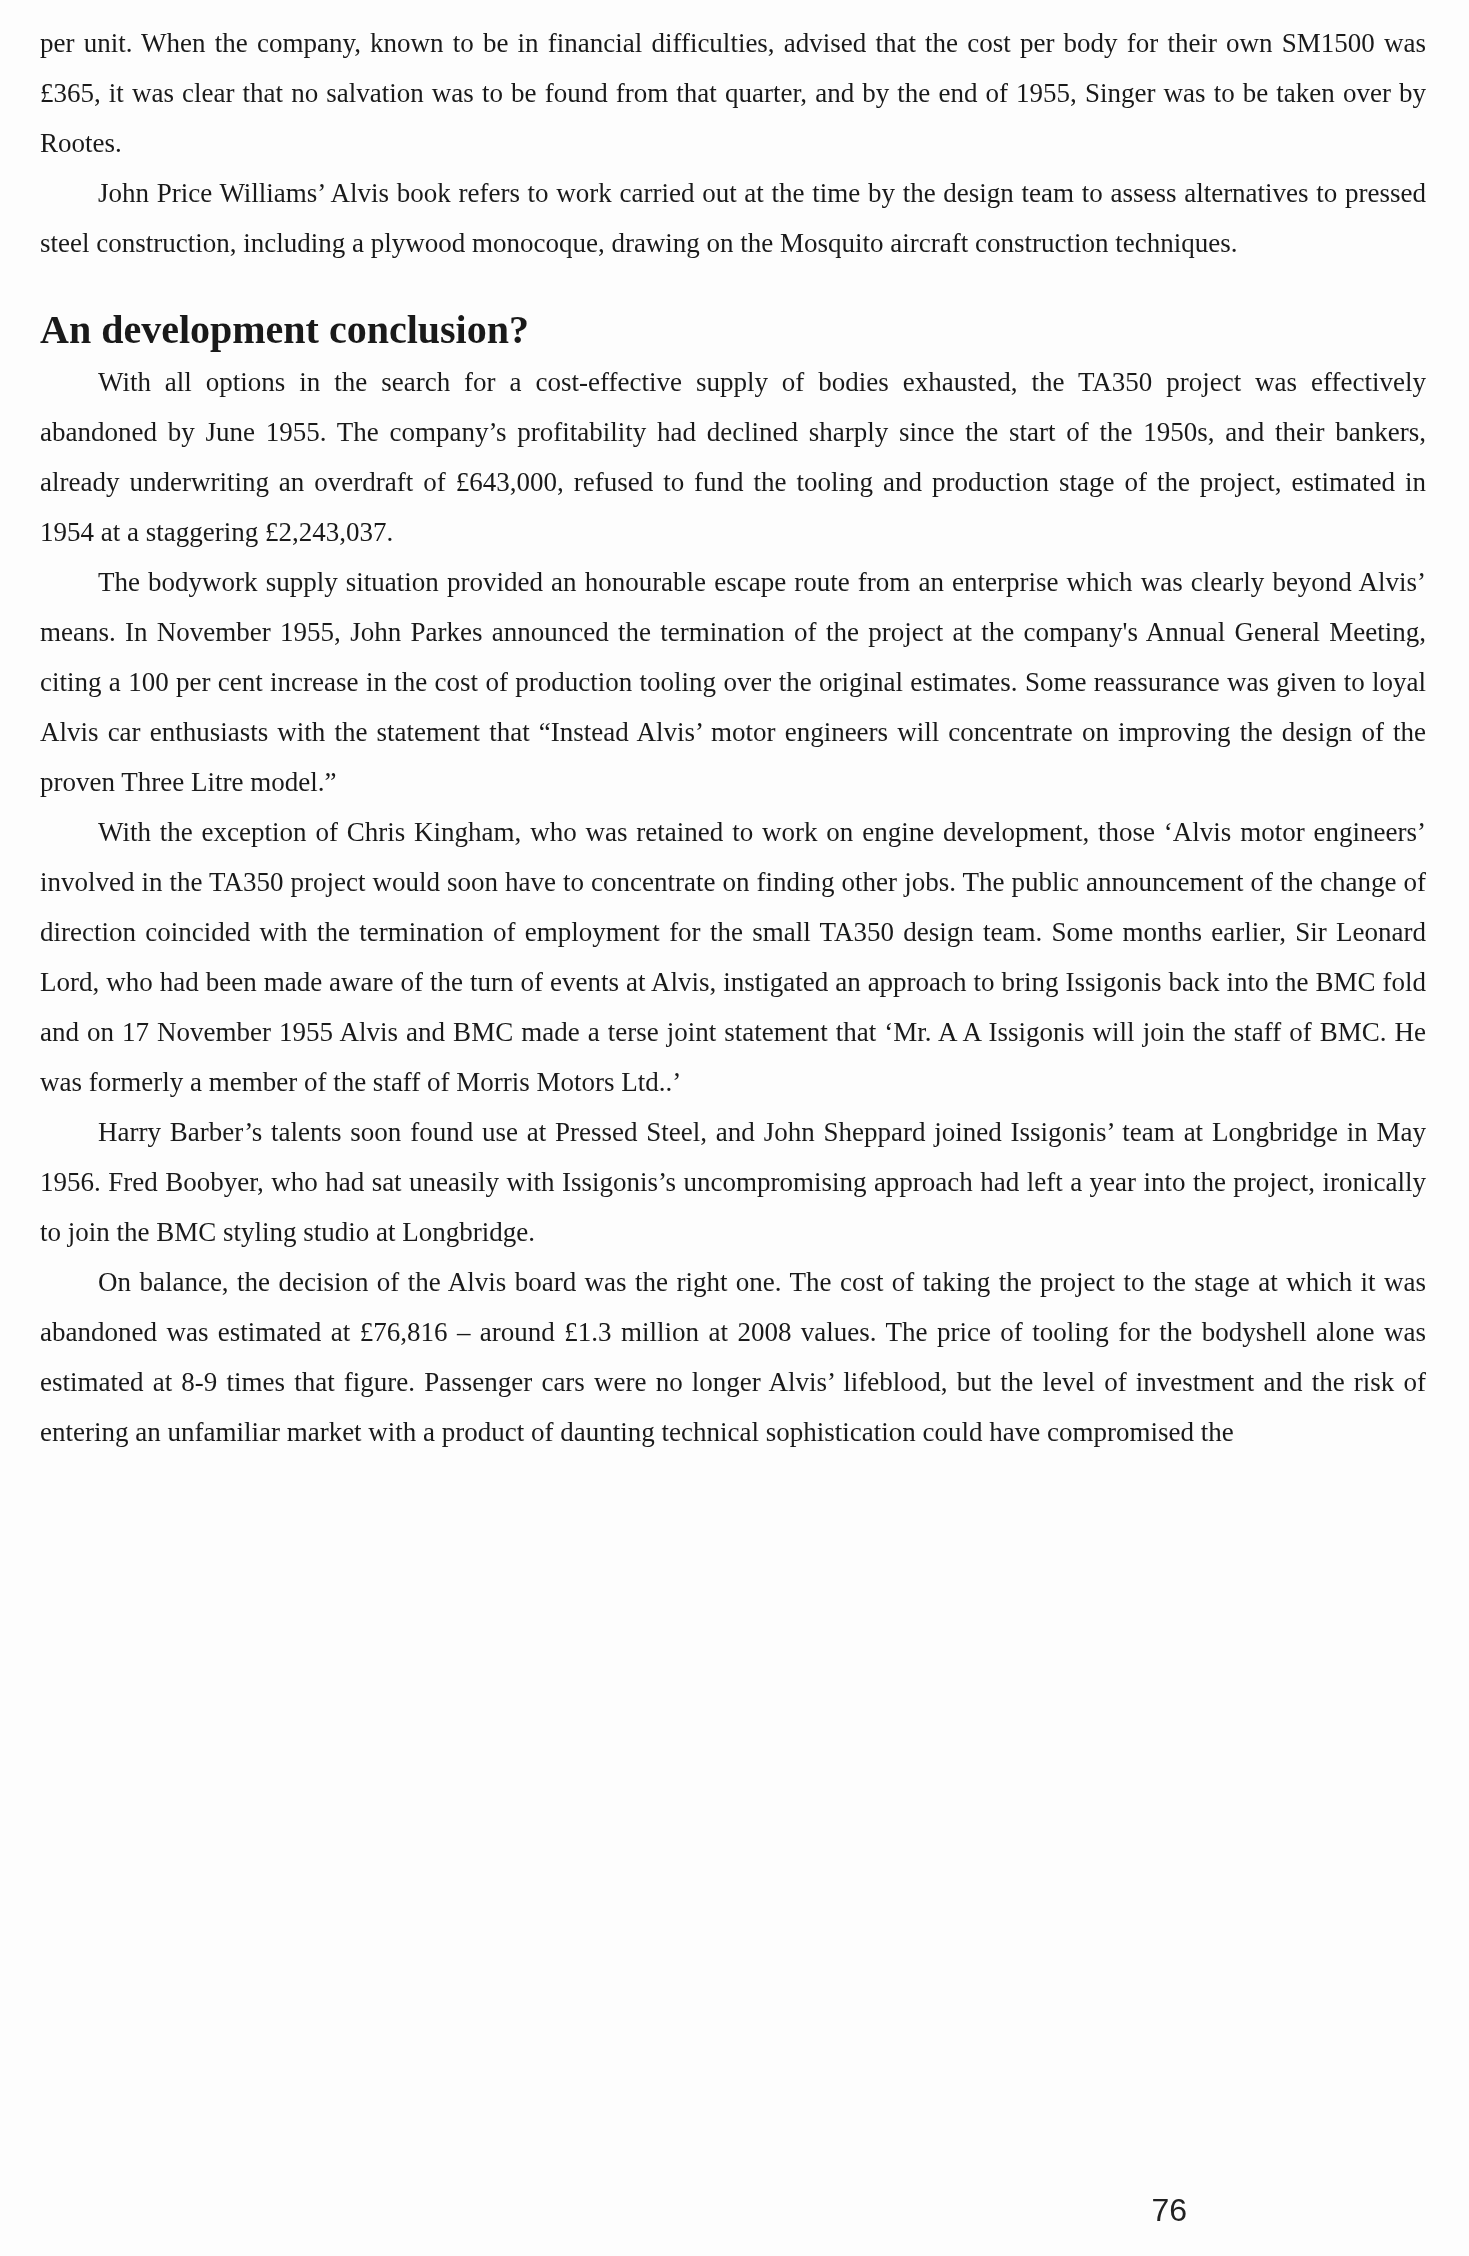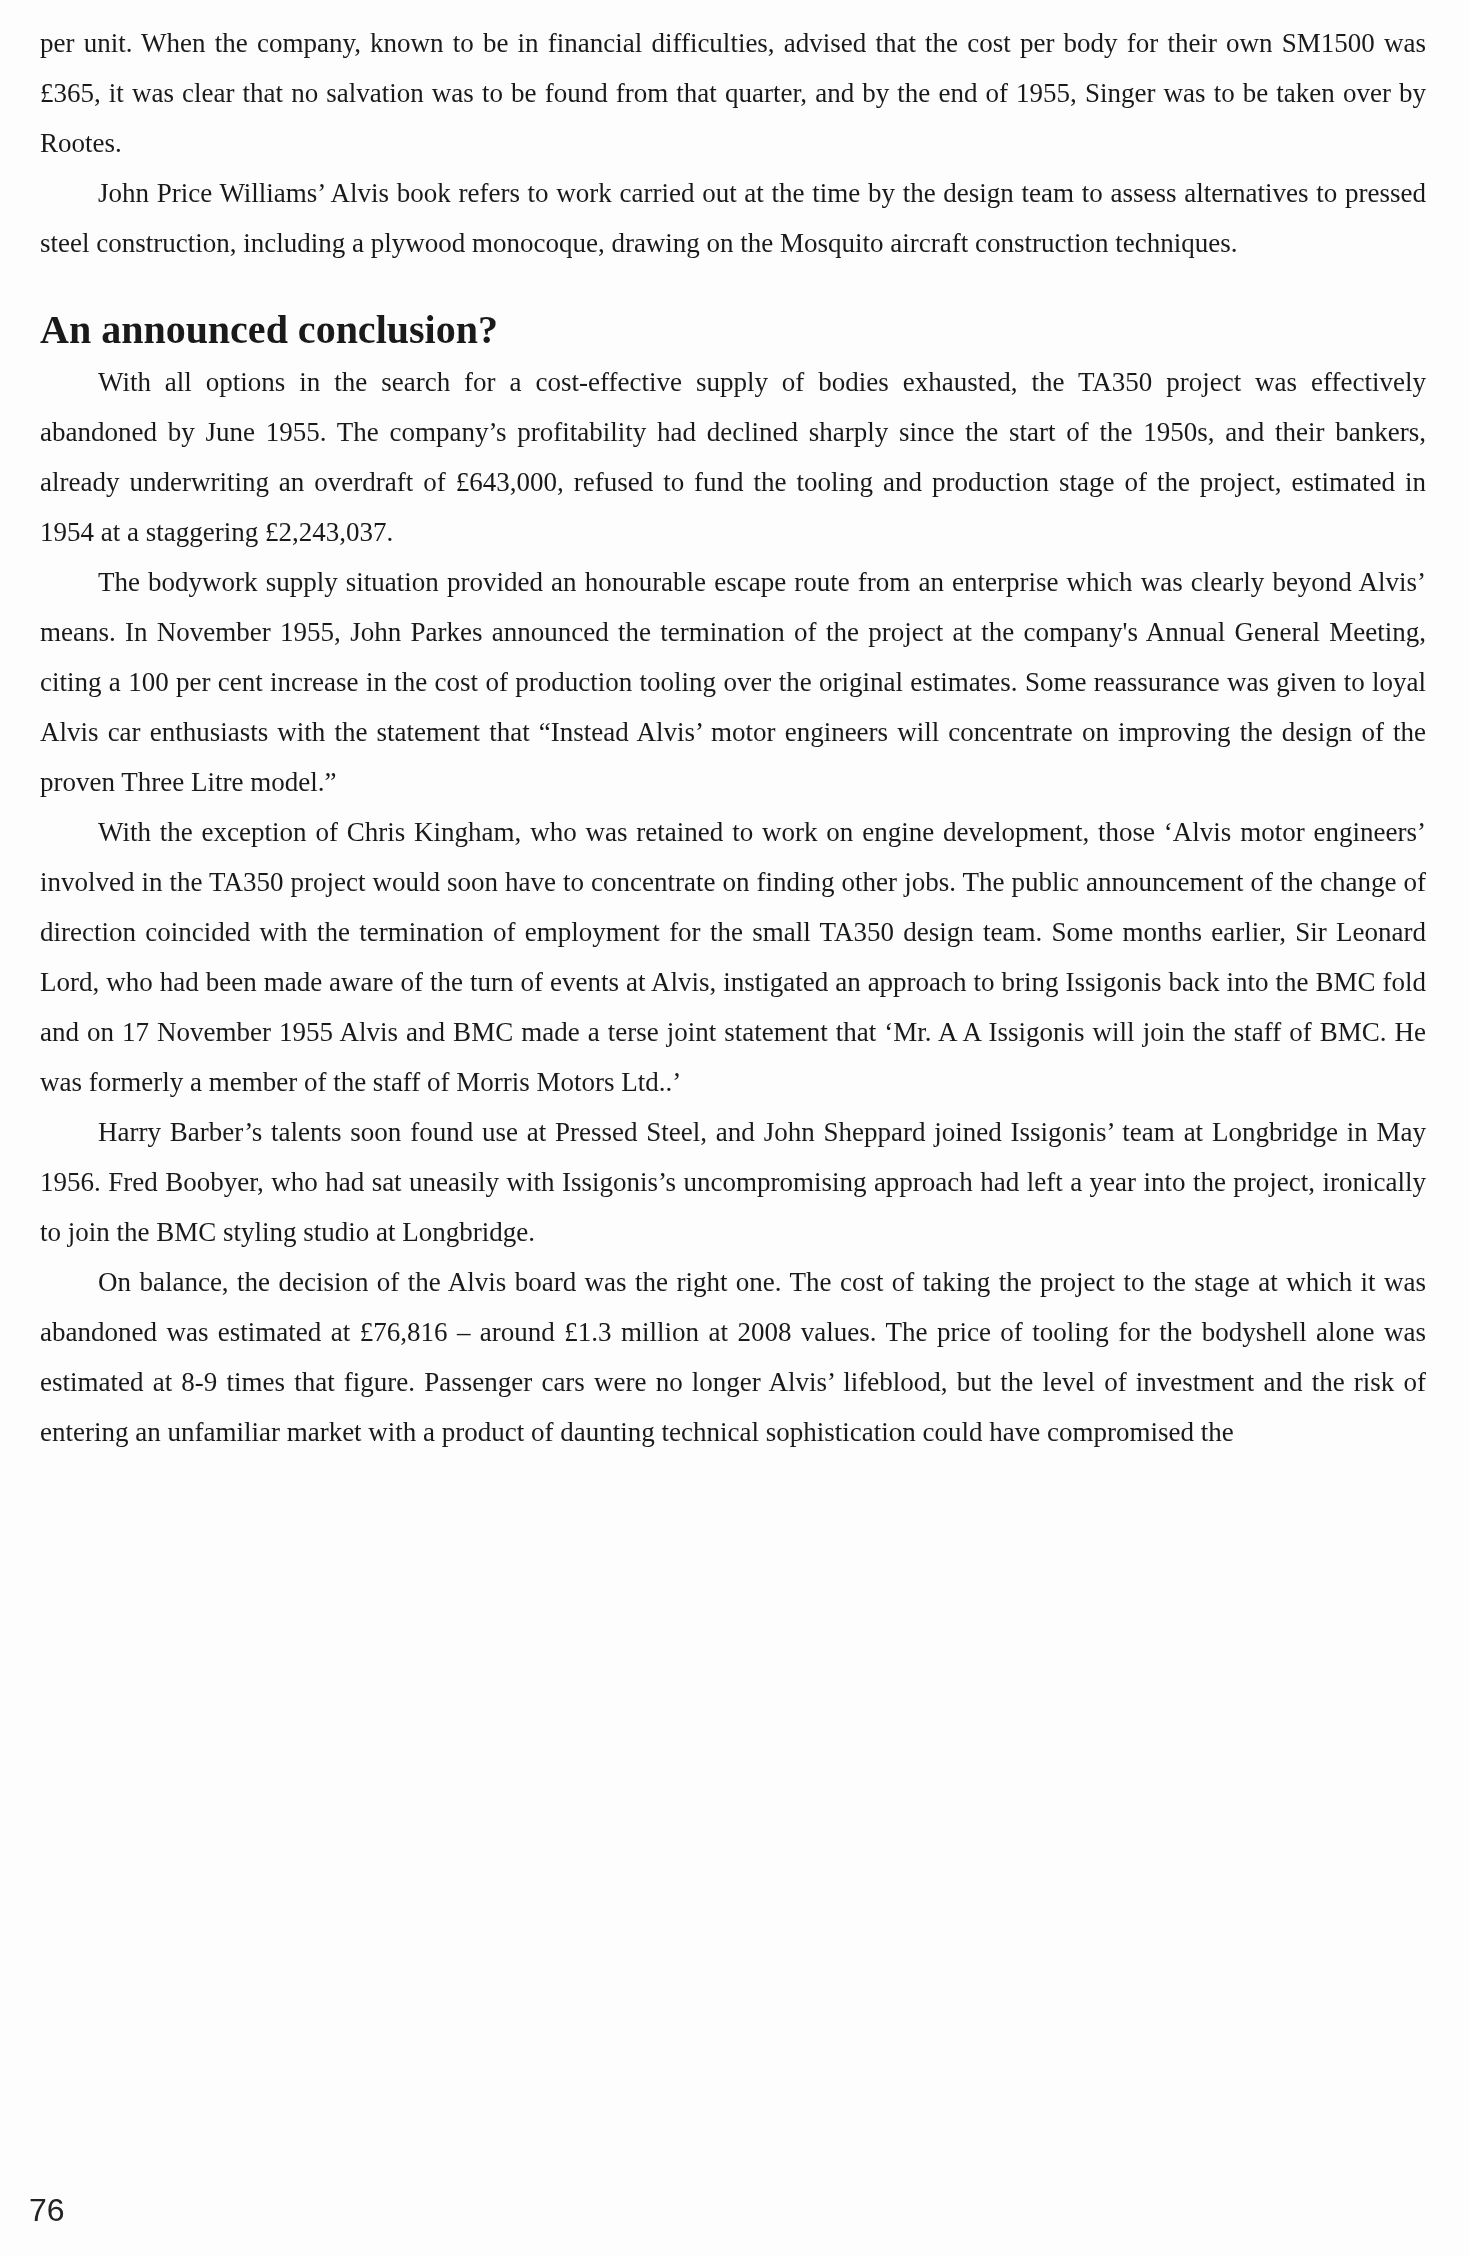--- a/index.html
+++ b/index.html
@@ -12,33 +12,33 @@
   .para {
     font-size: 27px; line-height: 50px; margin: 0;
     text-align: justify; text-align-last: left;
     hyphens: none;
   }
   .para.indent { text-indent: 58px; }
   .heading {
     font-size: 40px; font-weight: bold; margin: 35px 0 0 0; line-height: 54px;
   }
   .page-number {
-    position: absolute; top: 2192px; left: 0; width: 1187px; text-align: left;
+    position: absolute; top: 2192px; left: 0; width: 1187px; text-align: right;
     font-family: "Liberation Sans", "DejaVu Sans", sans-serif;
-    font-size: 32px; color: #222; padding-left: 29px;
+    font-size: 32px; color: #222;
   }
 </style>
 </head>
 <body>
 
 <div class="page">
   <p class="para">per unit. When the company, known to be in financial difficulties, advised that the cost per body for their own SM1500 was £365, it was clear that no salvation was to be found from that quarter, and by the end of 1955, Singer was to be taken over by Rootes.</p>
   <p class="para indent">John Price Williams’ Alvis book refers to work carried out at the time by the design team to assess alternatives to pressed steel construction, including a plywood monocoque, drawing on the Mosquito aircraft construction techniques.</p>
 
-  <h2 class="heading">An announced conclusion?</h2>
+  <h2 class="heading">An development conclusion?</h2>
 
   <p class="para indent">With all options in the search for a cost-effective supply of bodies exhausted, the TA350 project was effectively abandoned by June 1955. The company’s profitability had declined sharply since the start of the 1950s, and their bankers, already underwriting an overdraft of £643,000, refused to fund the tooling and production stage of the project, estimated in 1954 at a staggering £2,243,037.</p>
   <p class="para indent">The bodywork supply situation provided an honourable escape route from an enterprise which was clearly beyond Alvis’ means. In November 1955, John Parkes announced the termination of the project at the company's Annual General Meeting, citing a 100 per cent increase in the cost of production tooling over the original estimates. Some reassurance was given to loyal Alvis car enthusiasts with the statement that “Instead Alvis’ motor engineers will concentrate on improving the design of the proven Three Litre model.”</p>
   <p class="para indent">With the exception of Chris Kingham, who was retained to work on engine development, those ‘Alvis motor engineers’ involved in the TA350 project would soon have to concentrate on finding other jobs. The public announcement of the change of direction coincided with the termination of employment for the small TA350 design team. Some months earlier, Sir Leonard Lord, who had been made aware of the turn of events at Alvis, instigated an approach to bring Issigonis back into the BMC fold and on 17 November 1955 Alvis and BMC made a terse joint statement that ‘Mr. A A Issigonis will join the staff of BMC. He was formerly a member of the staff of Morris Motors Ltd..’</p>
   <p class="para indent">Harry Barber’s talents soon found use at Pressed Steel, and John Sheppard joined Issigonis’ team at Longbridge in May 1956. Fred Boobyer, who had sat uneasily with Issigonis’s uncompromising approach had left a year into the project, ironically to join the BMC styling studio at Longbridge.</p>
   <p class="para indent">On balance, the decision of the Alvis board was the right one. The cost of taking the project to the stage at which it was abandoned was estimated at £76,816 – around £1.3 million at 2008 values. The price of tooling for the bodyshell alone was estimated at 8-9 times that figure. Passenger cars were no longer Alvis’ lifeblood, but the level of investment and the risk of entering an unfamiliar market with a product of daunting technical sophistication could have compromised the</p>
 </div>
 
 <div class="page-number">76</div>
 

